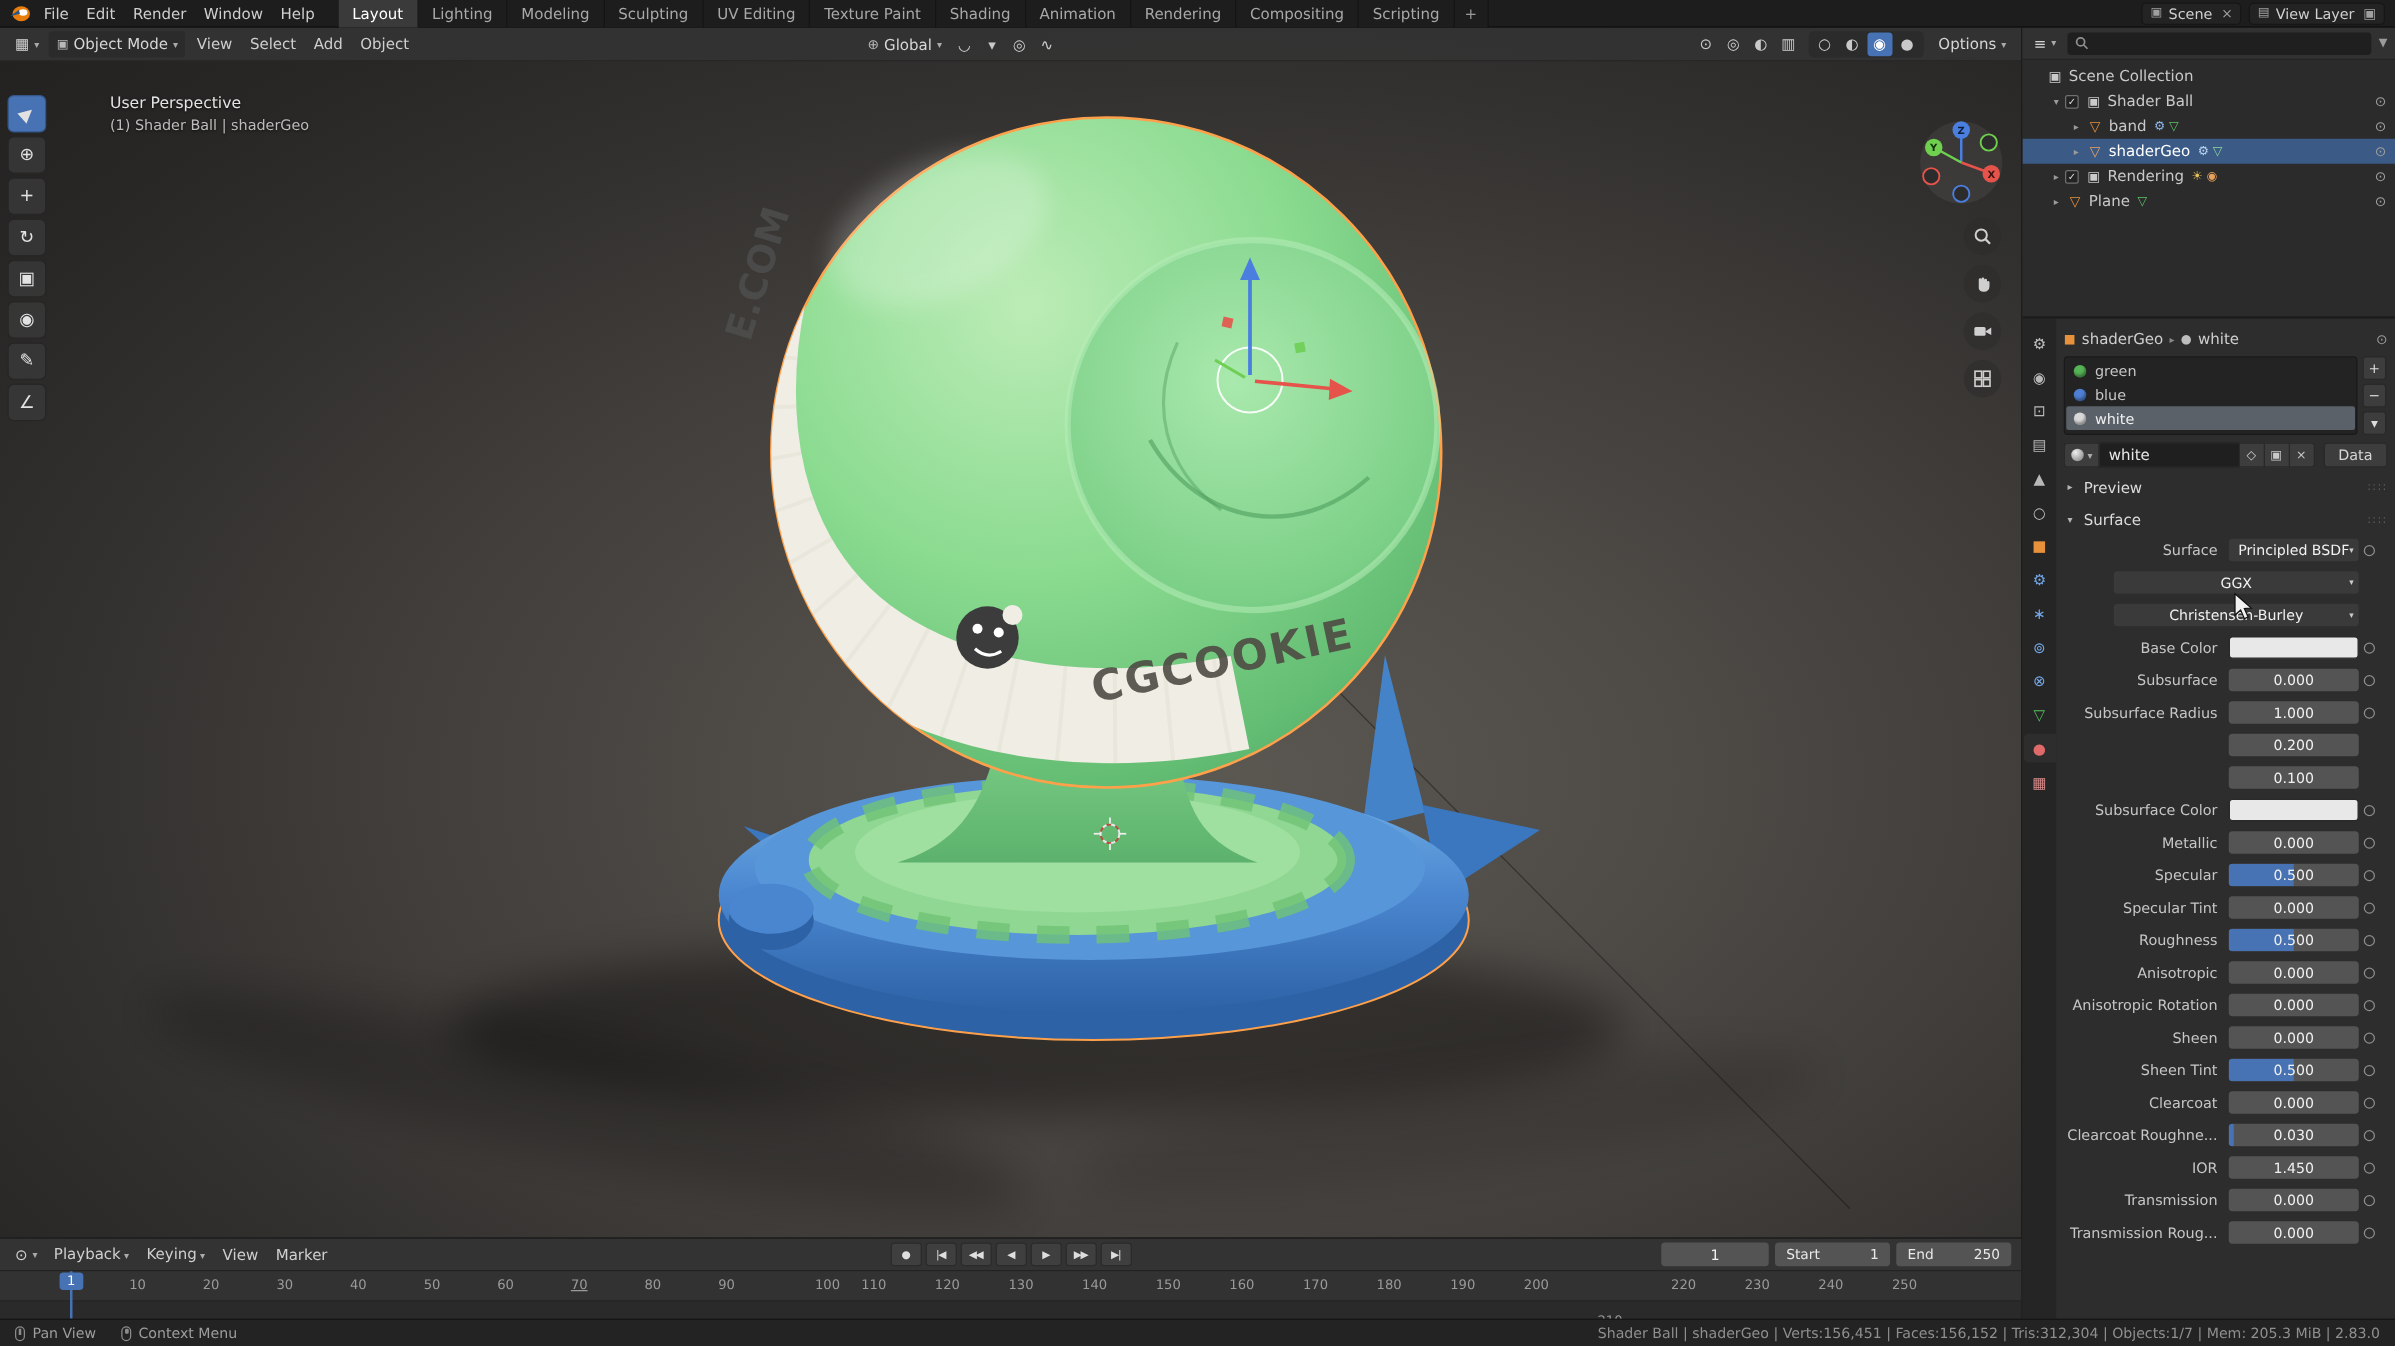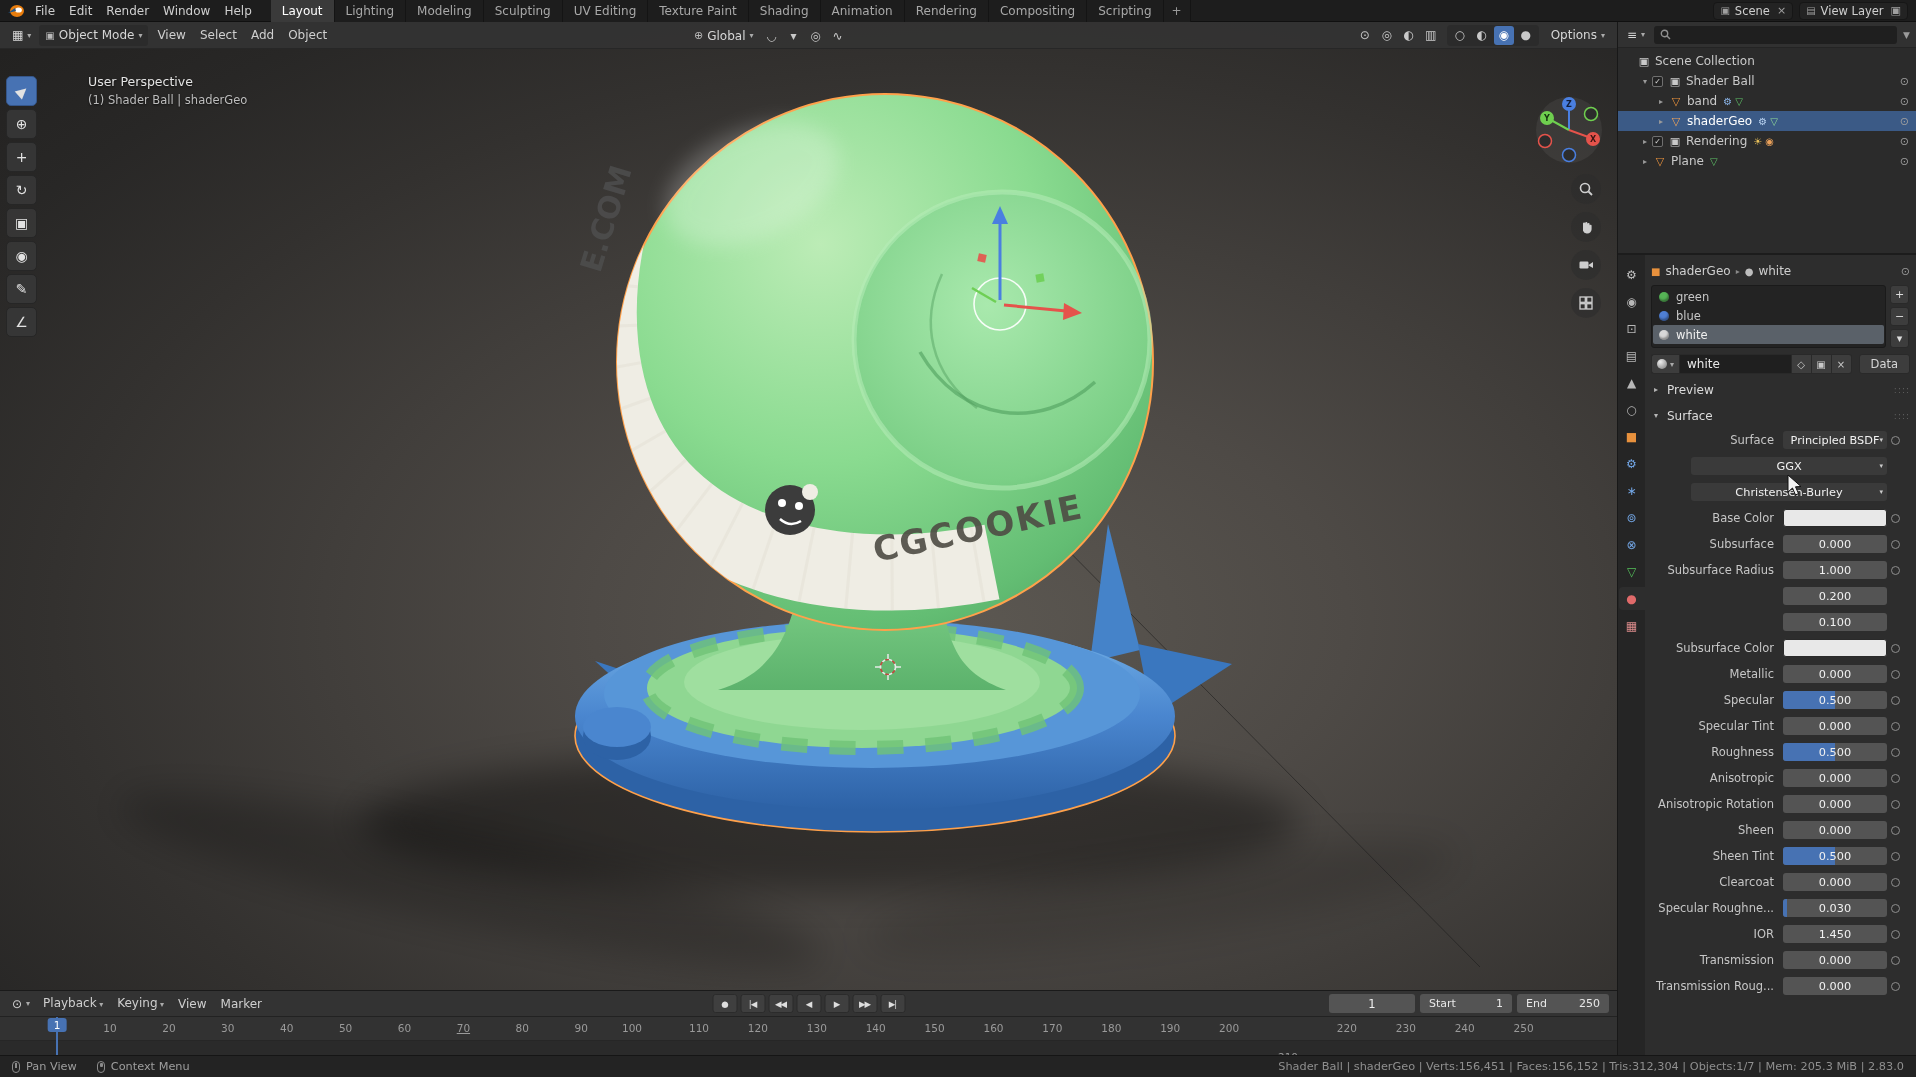--- a/index.html
+++ b/index.html
@@ -751,21 +751,21 @@
           <div class="prow">
             <span class="plabel">Clearcoat</span>
             <div class="fld">
               <span class="fval">0.000</span>
             </div>
             <span class="dotcell">
               <span class="dot"></span>
             </span>
           </div>
           <div class="prow">
-            <span class="plabel">Specular Roughne...</span>
+            <span class="plabel">Clearcoat Roughne...</span>
             <div class="fld">
               <div class="fill" style="width: 4%;"></div>
               <span class="fval">0.030</span>
             </div>
             <span class="dotcell">
               <span class="dot"></span>
             </span>
           </div>
           <div class="prow">
             <span class="plabel">IOR</span>
@@ -838,21 +838,21 @@
     <div id="tl-ruler" class="tl-ruler">
         <span class="tick" style="left: 110px;">10</span>
         <span class="tick" style="left: 168.9px;">20</span>
         <span class="tick" style="left: 227.8px;">30</span>
         <span class="tick" style="left: 286.7px;">40</span>
         <span class="tick" style="left: 345.6px;">50</span>
         <span class="tick" style="left: 404.5px;">60</span>
         <span class="tick" style="left: 463.4px; text-decoration: underline;">70</span>
         <span class="tick" style="left: 522.3px;">80</span>
         <span class="tick" style="left: 581.2px;">90</span>
-        <span class="tick" style="left: 632px;">100</span>
+        <span class="tick" style="left: 662px;">100</span>
         <span class="tick" style="left: 699px;">110</span>
         <span class="tick" style="left: 757.9px;">120</span>
         <span class="tick" style="left: 816.8px;">130</span>
         <span class="tick" style="left: 875.7px;">140</span>
         <span class="tick" style="left: 934.6px;">150</span>
         <span class="tick" style="left: 993.5px;">160</span>
         <span class="tick" style="left: 1052.4px;">170</span>
         <span class="tick" style="left: 1111.3px;">180</span>
         <span class="tick" style="left: 1170.2px;">190</span>
         <span class="tick" style="left: 1229.1px;">200</span>

